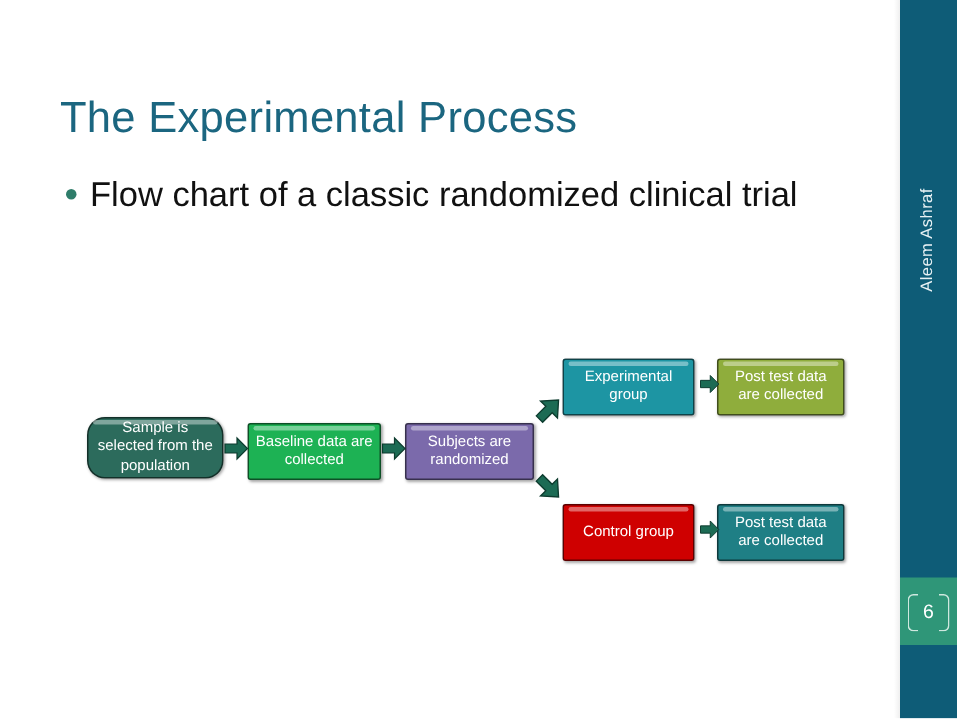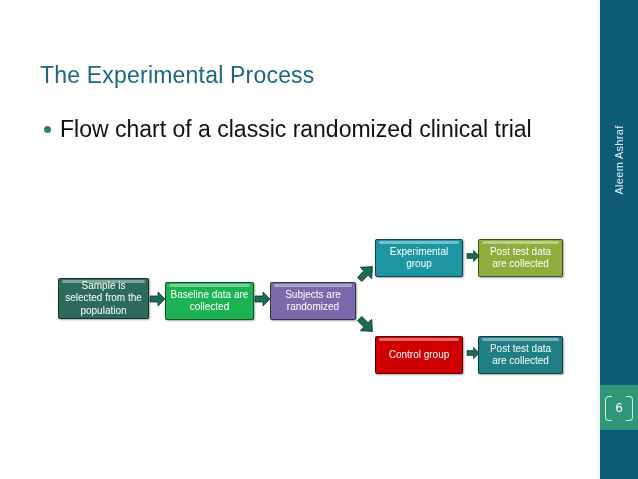--- a/index.html
+++ b/index.html
@@ -15,21 +15,21 @@
     overflow: hidden;
     font-family: "Liberation Sans", sans-serif;
   }
 
   
   #title {
     position: absolute;
     left: 40px;
     top: 40px;
     width: 540px;
-    font-size: 23px;
+    font-size: 29px;
     line-height: 40px;
     color: #1b6680;
     font-weight: 400;
     letter-spacing: 0.2px;
     white-space: nowrap;
   }
 
   
   #bullet-block {
     position: absolute;
@@ -84,21 +84,21 @@
     left: 3px;
     right: 3px;
     top: 1px;
     height: 3px;
     border-radius: 2px;
     background: rgba(255,255,255,0.40);
     pointer-events: none;
   }
   .node .label { position: relative; z-index: 2; }
 
-  #node-sample      { left: 58px;  top: 278px; width: 91px;  height: 41px; background: #2c6b5c; }
+  #node-sample      { left: 58px;  top: 278px; width: 91px;  height: 41px; background: #2c6b5c; border-radius: 12px; }
   #node-baseline    { left: 165px; top: 282px; width: 89px;  height: 34px; background: #1db254; }
   #node-randomized  { left: 270px; top: 282px; width: 86px;  height: 34px; background: #7b6aab; }
   #node-experimental{ left: 375px; top: 239px; width: 88px;  height: 34px; background: #1d95a3; }
   #node-posttest-1  { left: 478px; top: 239px; width: 85px;  height: 34px; background: #8fad3c; }
   #node-control     { left: 375px; top: 336px; width: 88px;  height: 34px; background: #cf0000; }
   #node-posttest-2  { left: 478px; top: 336px; width: 85px;  height: 34px; background: #1f7f85; }
 
   
   .arrow-svg {
     position: absolute;

